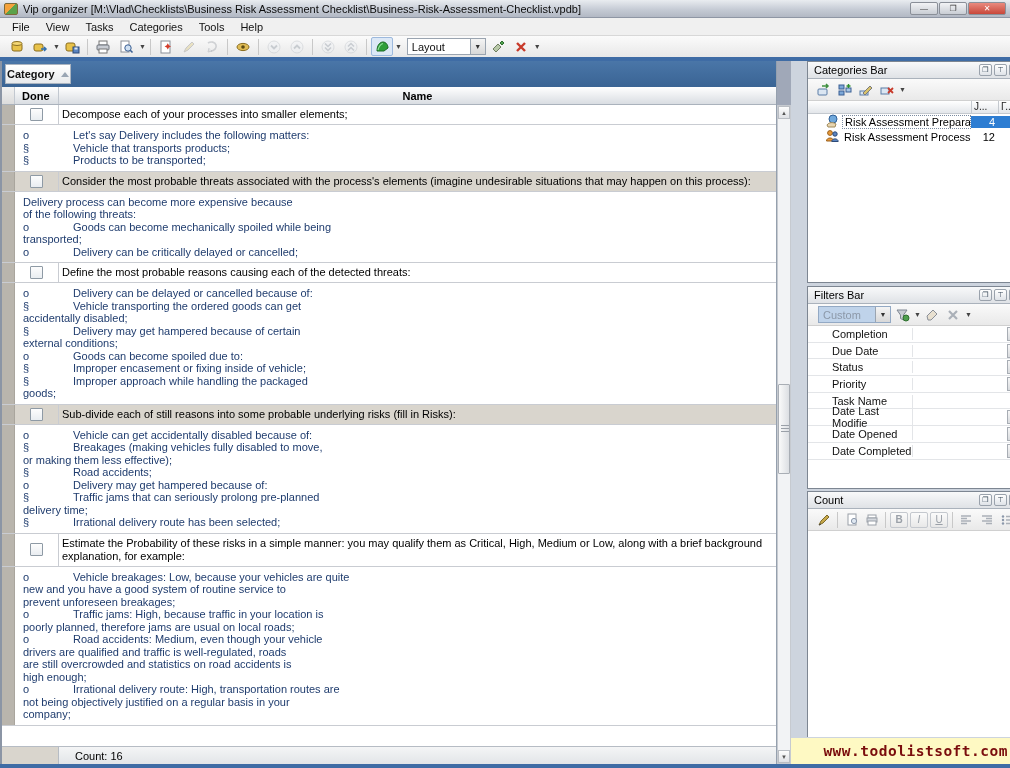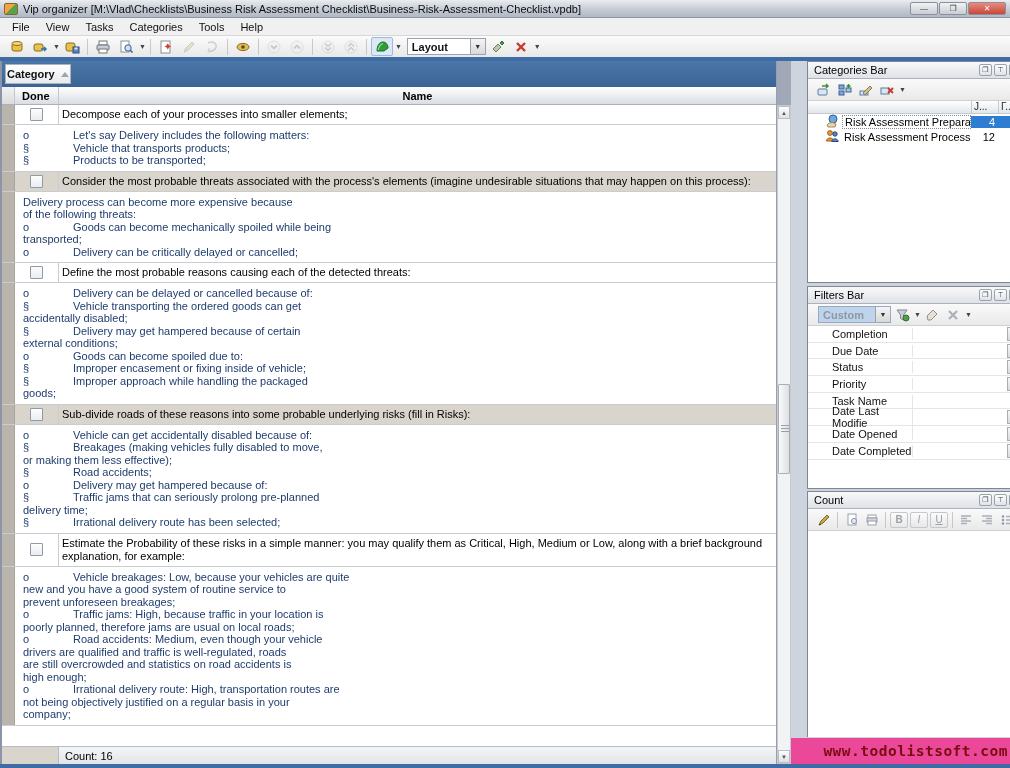--- a/index.html
+++ b/index.html
@@ -23,21 +23,21 @@
   .menu-item { padding:20px 8px; color:#111; }
 
   .toolbar { position:absolute; left:0; top:36px; width:1010px; height:21px;
     background:linear-gradient(#fbfbfb,#e8e8e8); display:flex; align-items:center; padding-left:6px; gap:1px; }
   .tbtn { width:22px; height:19px; display:flex; align-items:center; justify-content:center; border:1px solid transparent; border-radius:2px; }
   .tbtn.active { border-color:#9db9dd; background:#dce8f6; }
   .tbtn svg { display:block; }
   .tsep { width:1px; height:16px; background:#c8c8c8; margin:0 3px; }
   .dd-arrow { font-size:7px; color:#444; margin-left:1px; }
   .combo { height:17px; background:#fff; border:1px solid #9aa4b0; display:flex; align-items:center; margin-left:4px; }
-  .combo .combo-text { padding:0 4px; width:62px; color:#111;font-weight:bold; }
+  .combo .combo-text { padding:0 4px; width:62px; color:#111; }
   .combo .combo-btn { width:15px; height:100%; background:linear-gradient(#f4f4f4,#d8d8d8); border-left:1px solid #9aa4b0; font-size:7px; color:#333; display:flex; align-items:center; justify-content:center; }
 
   .bluestrip { position:absolute; left:0; top:57px; width:1010px; height:4px; background:#3f6ca5; }
   .frame-bottom { position:absolute; left:0; top:764px; width:1010px; height:4px; background:#3f6ca5; }
   .frame-left { position:absolute; left:0; top:61px; width:2px; height:703px; background:#8b95a5; }
 
   
   .grid { position:absolute; left:2px; top:61px; width:775px; height:703px; background:#fff;
     border-right:1px solid #95a0ae; display:flex; flex-direction:column; overflow:hidden; }
   .groupbar { height:26px; background:linear-gradient(#4a76a8,#3a6494); display:flex; align-items:center; padding-left:3px; flex:0 0 auto; }
@@ -56,21 +56,21 @@
   .trow .cellL { width:44px; flex:0 0 auto; border-right:1px solid #c9ccd2; display:flex; align-items:center; justify-content:center; }
   .trow .cellN { flex:1; display:flex; align-items:center; padding:3px 6px 3px 3px; color:#000; line-height:13px; }
   .cb { width:13px; height:13px; border:1px solid #8e9aa5; background:linear-gradient(#fdfdfd,#e9edf1); border-radius:1px; }
   .nrow { display:flex; border-bottom:1px solid #c9ccd2; background:#fff; }
   .nrow .ind { width:13px; flex:0 0 auto; background:#b9b5ad; border-right:1px solid #a9a59d; }
   .nrow .ntext { flex:1; padding:4px 6px 4px 8px; color:#1f3c6e; line-height:12.5px; }
   .nline { white-space:pre-wrap; }
   .nline .marker { display:inline-block; width:50px; }
   .gridfooter { margin-top:auto; flex:0 0 auto; height:18px; display:flex; background:linear-gradient(#f4f5f6,#e2e5e8); border-top:1px solid #b6bcc4; }
   .gridfooter .fcellL { width:57px; background:#d9d5cd; border-right:1px solid #b6bcc4; }
-  .gridfooter .fcellN { flex:1; display:flex; align-items:center; padding-left:6px; color:#000; }
+  .gridfooter .fcellN { flex:1; display:flex; align-items:center; padding-left:16px; color:#000; }
 
   
   .vscroll { position:absolute; left:777px; top:105px; width:14px; height:659px; background:#f2f3f5; border:1px solid #c6cad0; }
   .sbtn { position:absolute; left:0; width:12px; height:13px; background:linear-gradient(#fdfdfd,#dfe1e5); border:1px solid #b9bdc3; font-size:6px; color:#555; display:flex; align-items:center; justify-content:center; }
   .sbtn.up { top:0; }
   .sbtn.down { bottom:0; }
   .sthumb { position:absolute; left:0; top:278px; width:12px; height:90px; background:linear-gradient(90deg,#fafafa,#dcdfe3); border:1px solid #a9aeb5; border-radius:1px; }
   .sthumb .grip { position:absolute; left:2px; top:40px; width:8px; height:1px; background:#9aa0a8; box-shadow:0 3px 0 #9aa0a8, 0 6px 0 #9aa0a8; }
 
   
@@ -101,21 +101,21 @@
   .filter-row .fvalue { flex:1; height:100%; }
   .filter-row .fdd { width:16px; height:14px; margin-right:2px; background:linear-gradient(#f7f7f7,#d9dbde); border:1px solid #a8adb4; font-size:7px; color:#333; display:flex; align-items:center; justify-content:center; }
   .combo.disabled { background:#bfd3ea; border-color:#93a9c4; }
   .combo.disabled .combo-text { color:#8c98a8; width:56px; }
 
   .note-body { height:206px; background:#fff; }
   .fmt-btn { font-size:10px; color:#9aa0a8; border:1px solid #c4c8ce; border-radius:2px; width:18px; height:16px;
     display:flex; align-items:center; justify-content:center; background:linear-gradient(#fbfbfb,#e8e8e8); }
   .more-btn { margin-left:auto; margin-right:2px; font-size:9px; color:#555; display:flex; flex-direction:column; align-items:center; line-height:7px; }
 
-  .watermark { position:absolute; left:791px; top:677px; width:219px; height:26px; background:#ec4899;
+  .watermark { position:absolute; left:791px; top:677px; width:219px; height:26px; background:#fef9c3;
     display:flex; align-items:center; justify-content:flex-end; padding-right:2px;
     font-family:"DejaVu Sans Mono", monospace; font-weight:bold; font-size:14.5px; color:#7a0d0d; letter-spacing:0.5px; }
 </style>
 </head>
 <body>
 
 <div class="titlebar">
   <div class="app-icon"></div>
   <div class="title-text">Vip organizer [M:\Vlad\Checklists\Business Risk Assessment Checklist\Business-Risk-Assessment-Checklist.vpdb]</div>
   <div class="winbtns">
@@ -316,21 +316,21 @@
           <div class="nline"><span class="marker">§</span>Improper encasement or fixing inside of vehicle;</div>
           <div class="nline"><span class="marker">§</span>Improper approach while handling the packaged</div>
           <div class="nline">goods;</div>
         </div>
       </div>
       <div class="trow gray">
         <div class="ind"></div>
         <div class="cellL">
           <span class="cb"></span>
         </div>
-        <div class="cellN">Sub-divide roads of these reasons into some probable underlying risks (fill in Risks):</div>
+        <div class="cellN">Sub-divide each of still reasons into some probable underlying risks (fill in Risks):</div>
       </div>
       <div class="nrow">
         <div class="ind"></div>
         <div class="ntext">
           <div class="nline"><span class="marker">o</span>Vehicle can get accidentally disabled because of:</div>
           <div class="nline"><span class="marker">§</span>Breakages (making vehicles fully disabled to move,</div>
           <div class="nline">or making them less effective);</div>
           <div class="nline"><span class="marker">§</span>Road accidents;</div>
           <div class="nline"><span class="marker">o</span>Delivery may get hampered because of:</div>
           <div class="nline"><span class="marker">§</span>Traffic jams that can seriously prolong pre-planned</div>

